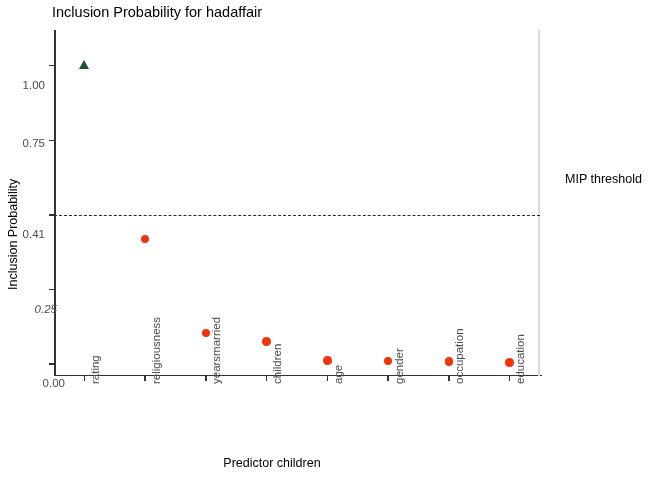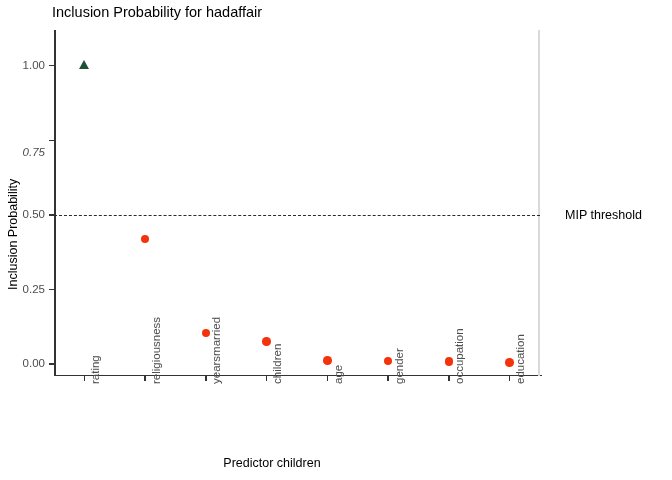--- a/index.html
+++ b/index.html
@@ -93,20 +93,21 @@
     left: 49px;
   }
   .ytick-label {
     position: absolute;
     right: 0px;
     width: 40px;
     text-align: right;
     font-size: 11.5px;
     color: #4d4d4d;
     white-space: nowrap;
+    margin-top: 20px;
   }
 
   
   .xtick-mark {
     position: absolute;
     top: 376px;
     width: 1.4px;
     height: 5px;
     background: #333333;
   }
@@ -149,21 +150,20 @@
     position: absolute;
     left: 565px;
     top: 172px;
     width: 105px;
   }
   .legend-title {
     font-size: 12.5px;
     color: #000000;
     white-space: nowrap;
     margin-bottom: 9px;
-    margin-top: 36px;
   }
   .legend-row {
     display: flex;
     align-items: center;
     height: 20px;
     margin-left: 4px;
   }
   .legend-key {
     width: 22px;
     height: 20px;
@@ -204,27 +204,27 @@
   <div class="y-axis-title-wrap">
     <div class="y-axis-title-inner">Inclusion Probability</div>
   </div>
 
   <div class="axis-line-y"></div>
   <div class="axis-line-x"></div>
   <div class="panel-right-rule"></div>
 
   <div id="y-ticks">
       <div class="ytick-mark" style="top: 363.369px;"></div>
-      <div class="ytick-label" style="position: absolute; left: 0px; width: 45px; top: 357.069px;">0.00</div>
+      <div class="ytick-label" style="position: absolute; left: 0px; width: 45px; top: 357.069px; padding-left: 20px;">0.00</div>
       <div class="ytick-mark" style="top: 288.8px;"></div>
-      <div class="ytick-label" style="position: absolute; left: 0px; width: 45px; top: 282.5px;">0.25</div>
+      <div class="ytick-label" style="position: absolute; left: 12px; width: 45px; top: 282.5px; font-style: italic;">0.25</div>
       <div class="ytick-mark" style="top: 214.231px;"></div>
-      <div class="ytick-label" style="position: absolute; left: 0px; width: 45px; top: 207.931px;">0.50</div>
+      <div class="ytick-label" style="position: absolute; left: 0px; width: 45px; top: 207.931px;">0.41</div>
       <div class="ytick-mark" style="top: 139.662px;"></div>
-      <div class="ytick-label" style="position: absolute; left: 0px; width: 45px; top: 146px; font-style: italic;">0.75</div>
+      <div class="ytick-label" style="position: absolute; left: 0px; width: 45px; top: 117px;">0.75</div>
       <div class="ytick-mark" style="top: 65.0931px;"></div>
       <div class="ytick-label" style="position: absolute; left: 0px; width: 45px; top: 58.7931px;">1.00</div>
     </div>
 
   <div id="threshold-group">
       <div class="threshold-line" style="top: 214.931px; border-top-color: rgb(43, 43, 43);"></div>
     </div>
 
   <div id="points-group">
       <div class="pt-triangle" style="border-bottom: 9.5px solid rgb(30, 80, 53); left: 78.875px; top: 60.2931px;"></div>

